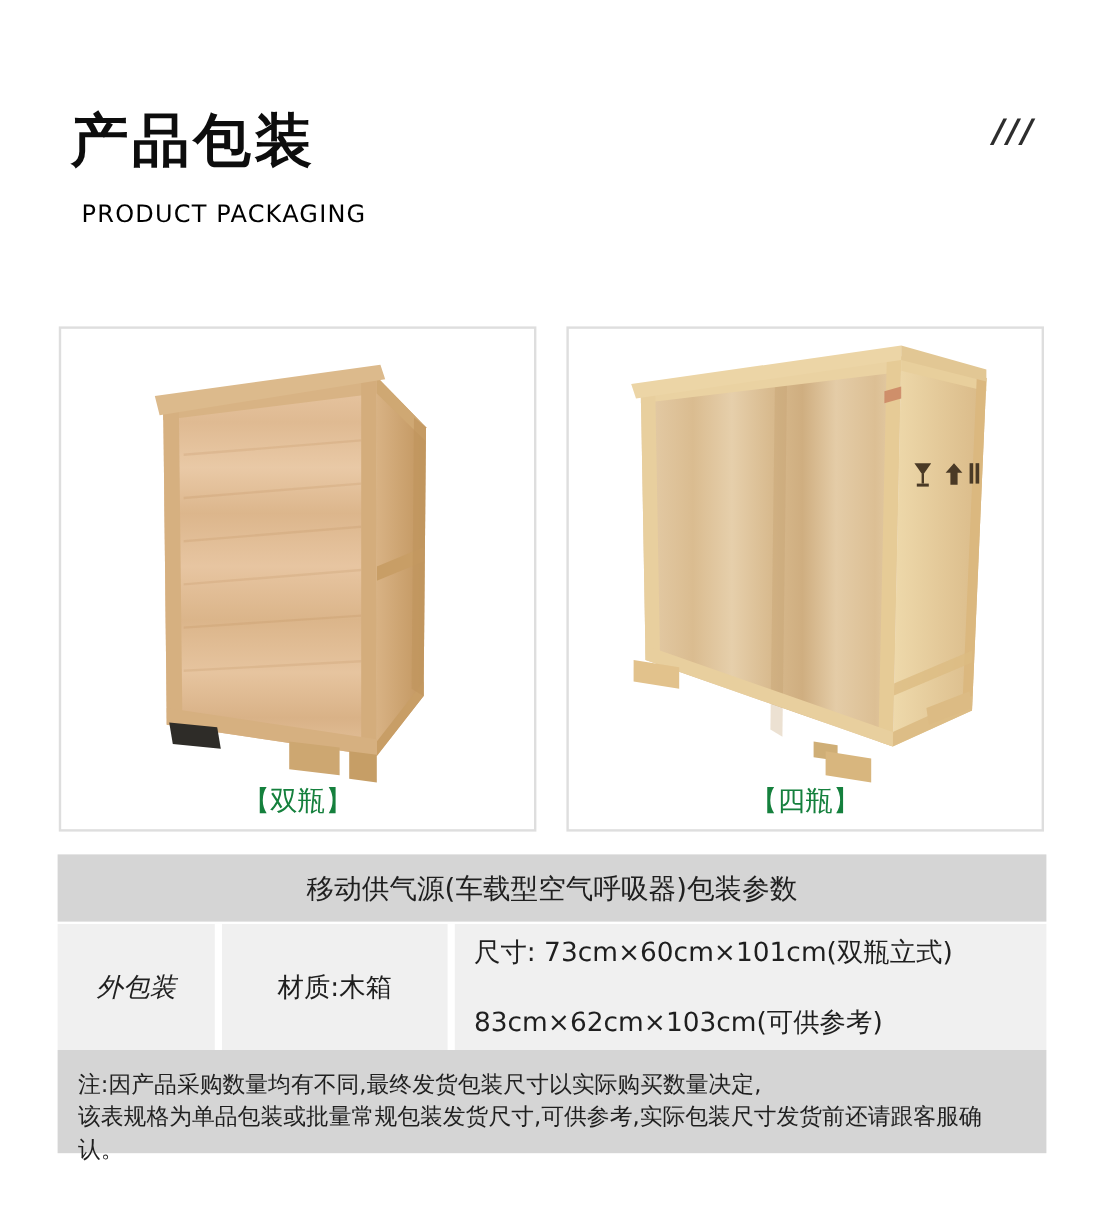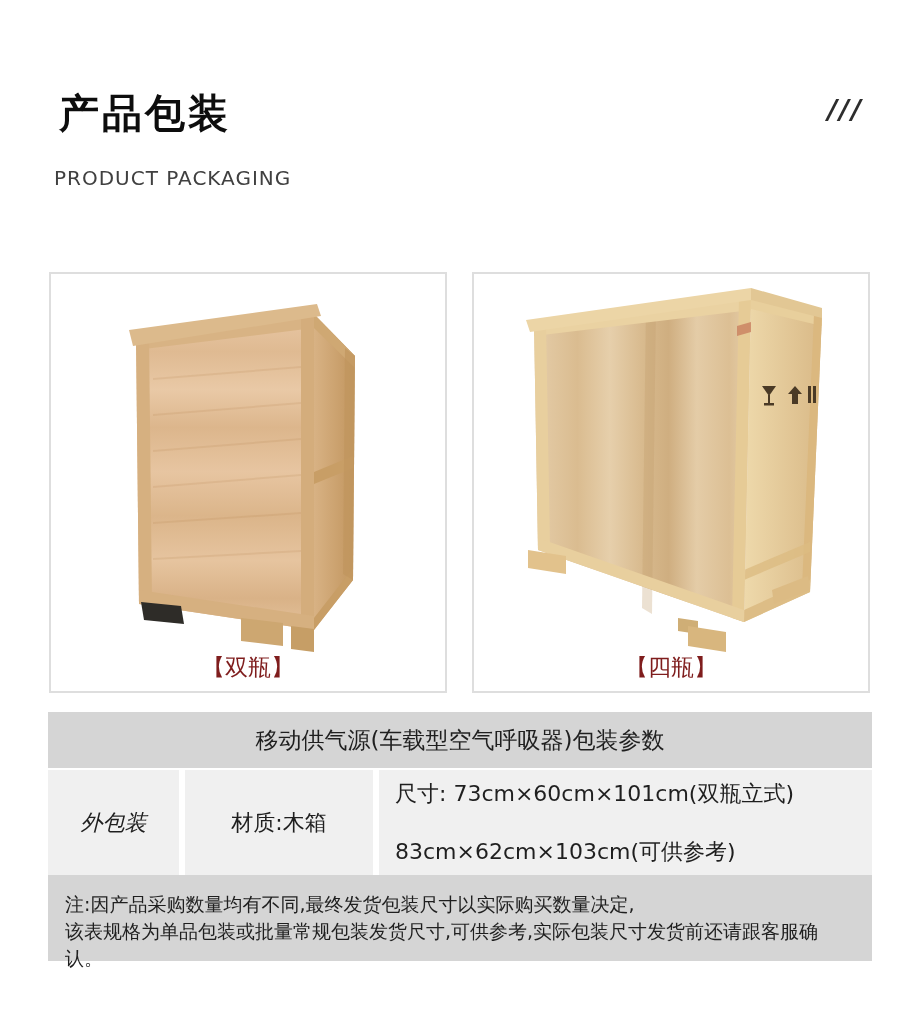--- a/index.html
+++ b/index.html
@@ -3,41 +3,41 @@
 <meta charset="utf-8">
 <style>
   html,body{margin:0;padding:0;background:#fff;}
   .page{
     position:relative;width:920px;height:1021px;background:#ffffff;overflow:hidden;
     font-family:"DejaVu Sans","Liberation Sans",sans-serif;color:#111;
   }
   
   .page-title{
     position:absolute;left:59px;top:90px;
-    font-size:40px;font-weight:900;letter-spacing:3px;color:#0d0d0d;line-height:1.15;
+    font-size:48px;font-weight:900;letter-spacing:3px;color:#0d0d0d;line-height:1.15;
   }
   .page-subtitle{
-    position:absolute;left:54px;top:166px;
-    font-size:20px;color:#404040;letter-spacing:1px;
+    position:absolute;left:68px;top:166px;
+    font-size:20px;color:#000000;letter-spacing:1px;
   }
   .slashes{
     position:absolute;right:57px;top:94px;
     font-size:27px;font-style:italic;font-weight:600;color:#2d2d2d;letter-spacing:2px;
   }
   
   .panel{
     position:absolute;top:272px;width:398px;height:421px;
     background:#fff;border:2px solid #dedede;box-sizing:border-box;
   }
   .panel-a{left:49px;}
   .panel-b{left:472px;}
   .panel svg{position:absolute;left:0;top:0;}
   .panel-label{
     position:absolute;left:0;right:0;bottom:8px;text-align:center;
-    font-size:23px;color:#7f1d1d;
+    font-size:23px;color:#15803d;
   }
   
   .spec-header{
     position:absolute;left:48px;top:712px;width:824px;height:56px;
     background:#d5d5d5;display:flex;align-items:center;justify-content:center;
     font-size:23px;color:#1f1f1f;
   }
   .spec-row{
     position:absolute;left:48px;top:770px;width:824px;height:105px;
     display:flex;column-gap:6px;

